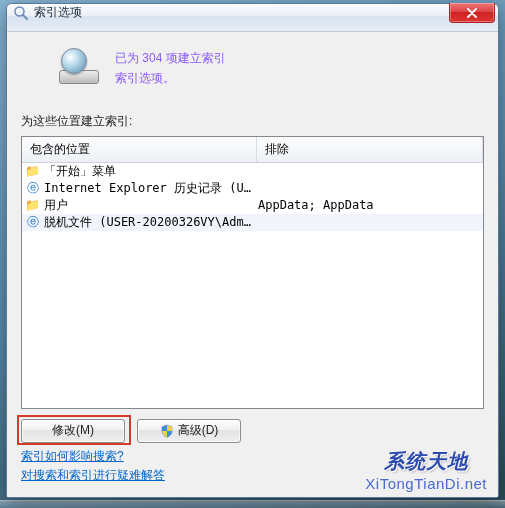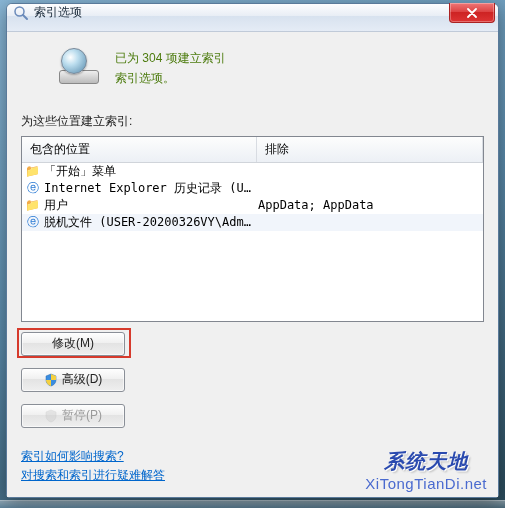--- a/index.html
+++ b/index.html
@@ -68,21 +68,21 @@
     width:26px; height:26px; border-radius:50%;
     background: radial-gradient(circle at 35% 35%, #fff 0%, #bde 35%, #58a 100%);
     border:1px solid #789; position:absolute; top:2px; left:4px;
     box-shadow:0 1px 2px rgba(0,0,0,0.3);
   }
   .drive-icon .base {
     width:40px; height:14px; border-radius:3px;
     background: linear-gradient(180deg,#eee,#bbb);
     border:1px solid #888; position:absolute; bottom:2px; left:2px;
   }
-  .status-text { line-height:1.7; color:#4d7c0f; padding-top:2px;}
+  .status-text { line-height:1.7; color:#8b5cf6; padding-top:2px;}
   .section-label { margin: 10px 0 6px 0; color:#222;}
   .listview {
     flex:1;
     border:1px solid #828790;
     background:#fff;
     display:flex; flex-direction:column;
     min-height:0;
   }
   .lv-header {
     display:flex;
@@ -96,40 +96,40 @@
   }
   .col1 { width:235px;}
   .col2 { flex:1;}
   .lv-body { flex:1; overflow:auto; font-family: "SimSun","NSimSun",monospace; font-size:12px;}
   .lv-row { display:flex; align-items:center; height:17px; padding-left:3px;}
   .lv-row .ic { width:16px; height:16px; margin-right:3px; display:inline-flex; align-items:center; justify-content:center; font-size:12px;}
   .lv-row .c1 { width:214px; white-space:nowrap; overflow:hidden; text-overflow:ellipsis;}
   .lv-row .c2 { flex:1; white-space:nowrap; overflow:hidden; text-overflow:ellipsis;}
   .lv-row.selected { background:#f1f5fb;}
   .button-row {
-    display:flex; gap:12px; margin:10px 0 10px 0;flex-direction:column;
+    display:flex; gap:12px; margin:10px 0 2px 0;
   }
   .wbtn {
     width:104px; height:24px;
     border:1px solid #8a8f97;
     border-radius:3px;
     background: linear-gradient(180deg,#fefefe 0%, #f0f0f0 45%, #e3e3e3 46%, #efefef 100%);
     display:flex; align-items:center; justify-content:center;
     gap:4px; font-size:12px; color:#222;
     box-shadow: inset 0 0 0 1px rgba(255,255,255,0.6);
     font-family:"SimSun","Microsoft YaHei",sans-serif;
   }
   .wbtn.disabled { color:#9a9a9a; }
   .shield { width:14px; height:14px;}
   .red-box {
     position:absolute;
     border:2px solid #d63a2c;
     pointer-events:none;
   }
-  .links { margin-top:9px; line-height:1.6;}
+  .links { margin-top:2px; line-height:1.6;}
   .links a { color:#0066cc; text-decoration:underline; }
   .watermark {
     position:absolute; right:18px; bottom:16px;
     font-weight:bold; font-style:italic;
     color:#2a4aaf; font-family: Arial, sans-serif;
     text-align:center;
   }
   .watermark .big { font-size:20px; letter-spacing:1px;
     text-shadow: 1px 1px 0 #fff, 2px 2px 2px rgba(0,0,0,0.2);
   }
@@ -209,26 +209,20 @@
         <span>修改(M)</span>
       </div>
       <div class="wbtn">
         <svg class="shield" viewBox="0 0 14 14">
           <path d="M7 1 L12 3 V7 C12 10 9.5 12.5 7 13 C4.5 12.5 2 10 2 7 V3 Z" fill="#3a8de0" stroke="#2a6ab0" stroke-width="0.5"></path>
           <path d="M7 1 L12 3 V7 L7 7 Z" fill="#f5d040"></path>
           <path d="M7 7 L7 13 C4.5 12.5 2 10 2 7 Z" fill="#f5d040"></path>
         </svg>
         <span>高级(D)</span>
       </div>
-      <div class="wbtn disabled">
-        <svg class="shield" viewBox="0 0 14 14" style="opacity:0.4">
-          <path d="M7 1 L12 3 V7 C12 10 9.5 12.5 7 13 C4.5 12.5 2 10 2 7 V3 Z" fill="#ccc" stroke="#aaa" stroke-width="0.5"></path>
-        </svg>
-        <span>暂停(P)</span>
-      </div>
     </div>
 
     <div class="links">
       <div><a href="#">索引如何影响搜索?</a></div>
       <div><a href="#">对搜索和索引进行疑难解答</a></div>
     </div>
 
   </div>
 </div>
 

